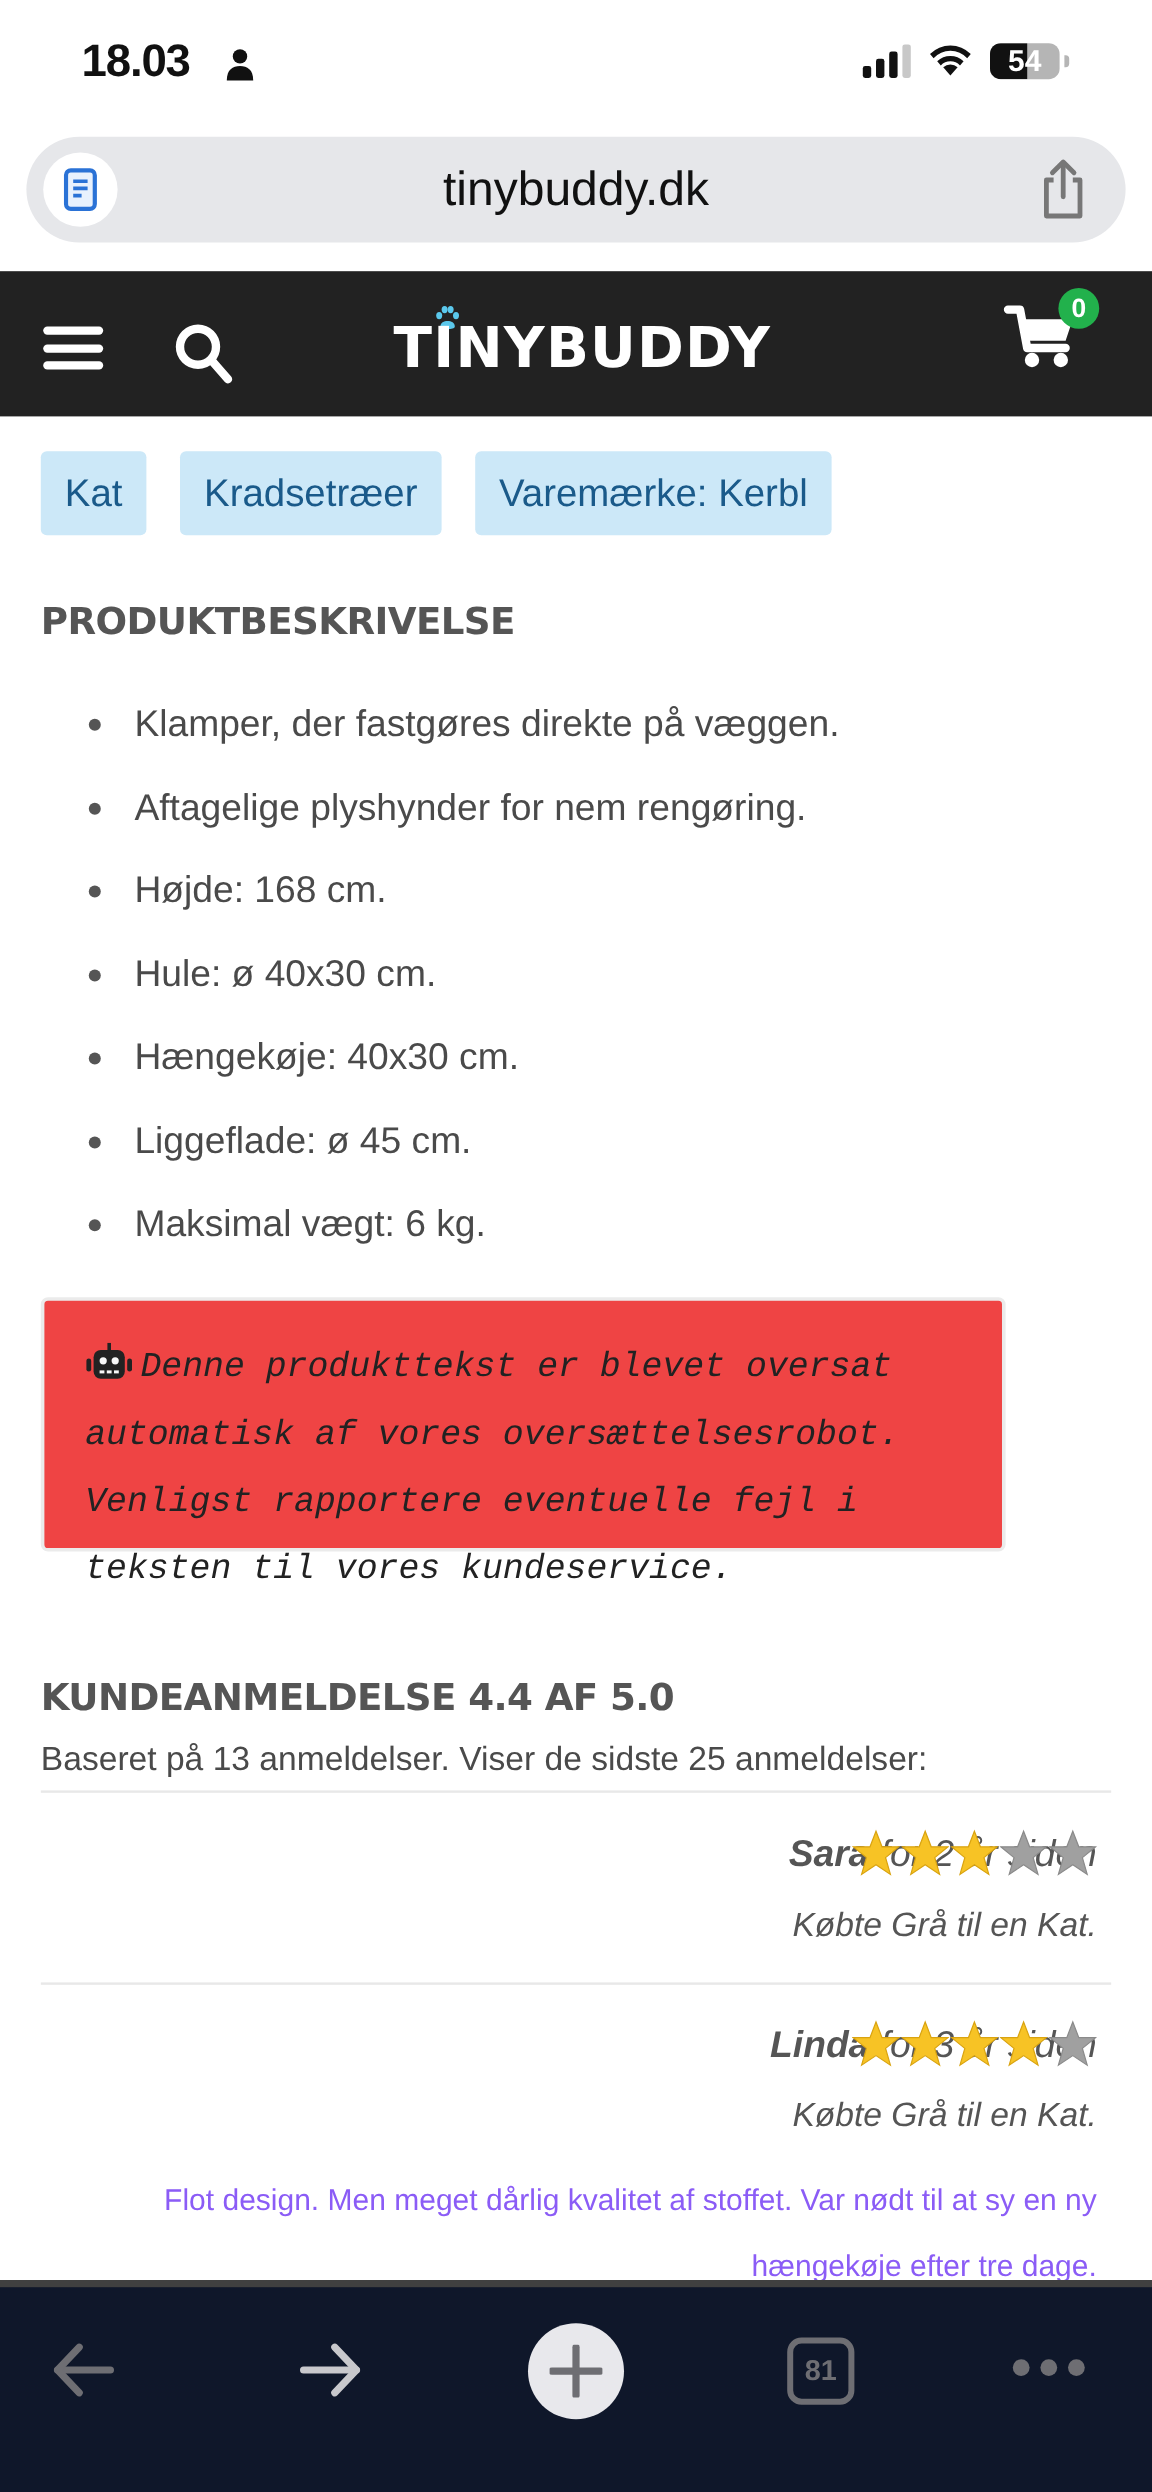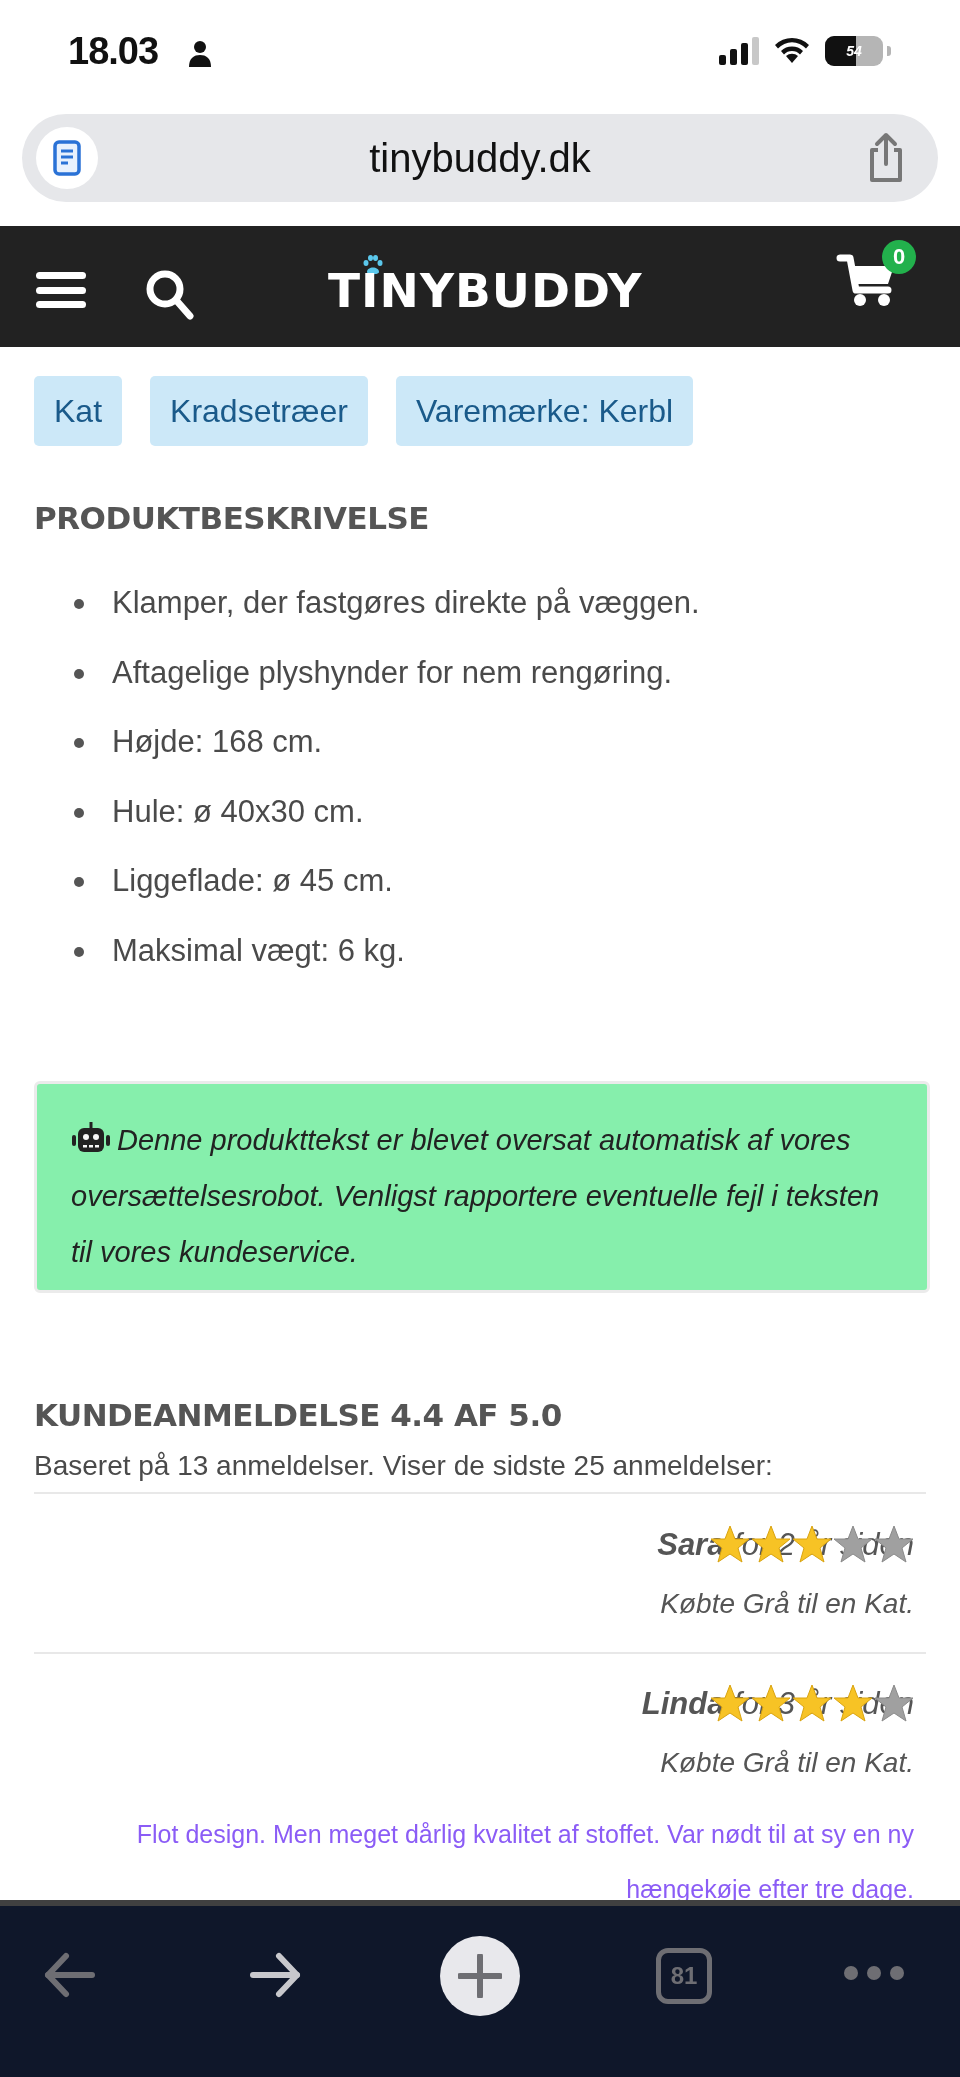--- a/index.html
+++ b/index.html
@@ -9,21 +9,21 @@
     
     .status-bar { position: absolute; top: 0; left: 0; width: 953px; height: 110px; }
     .status-time { position: absolute; left: 68px; top: 30px; font-size: 38px; font-weight: bold; color: #111; letter-spacing: -1px; }
     .status-person { position: absolute; left: 188px; top: 40px; width: 24px; height: 28px; }
     .status-right { position: absolute; right: 62px; top: 36px; display: flex; align-items: center; gap: 14px; }
     .signal { display: flex; align-items: flex-end; gap: 4px; height: 28px; }
     .signal span { width: 7px; background: #111; border-radius: 2px; }
     .signal span.dim { background: #c8c8c8; }
     .battery { position: relative; width: 58px; height: 30px; border-radius: 9px; background: #b5b5b5; overflow: hidden; display: flex; align-items: center; justify-content: center; }
     .battery .fill { position: absolute; left: 0; top: 0; bottom: 0; width: 54%; background: #111; }
-    .battery .num { position: relative; color: #fff; font-weight: bold; font-size: 14px; font-style: italic; }
+    .battery .num { position: relative; color: #fff; font-weight: bold; font-size: 25px; }
     .battery-tip { width: 4px; height: 10px; background: #b5b5b5; border-radius: 0 3px 3px 0; margin-left: -10px; }
 
     
     .url-bar { position: absolute; left: 22px; top: 114px; width: 916px; height: 88px; border-radius: 44px; background: #e6e7ea; }
     .reader-btn { position: absolute; left: 14px; top: 13px; width: 62px; height: 62px; border-radius: 50%; background: #fff; display: flex; align-items: center; justify-content: center; }
     .url-text { position: absolute; left: 0; right: 0; top: 22px; text-align: center; font-size: 40px; color: #111; }
     .share-btn { position: absolute; right: 30px; top: 18px; width: 44px; height: 52px; }
 
     
     .site-header { position: absolute; top: 226px; left: 0; width: 960px; height: 121px; background: #222222; }
@@ -42,21 +42,21 @@
 
     
     .section-title { position: absolute; left: 34px; font-family: "DejaVu Sans", sans-serif; font-weight: bold; font-size: 31px; color: #555; letter-spacing: -0.5px; }
 
     
     .desc-list { position: absolute; left: 34px; top: 568px; width: 880px; list-style: none; }
     .desc-list li { position: relative; padding-left: 78px; height: 69.5px; font-size: 31px; color: #4a4a4a; line-height: 69.5px; }
     .desc-list li::before { content: ""; position: absolute; left: 40px; top: 31px; width: 10px; height: 10px; border-radius: 50%; background: #555; }
 
     
-    .notice { position: absolute; left: 34px; top: 1081px; width: 896px; height: 212px; background: #86efac; border: 3px solid #ebebeb; border-radius: 6px; padding: 28px 34px; }
+    .notice { position: absolute; left: 34px; top: 1081px; width: 804px; height: 212px; background: #ef4444; border: 3px solid #ebebeb; border-radius: 6px; padding: 28px 34px; font-family: Liberation Mono, monospace; }
     .notice-text { font-size: 29px; font-style: italic; color: #222; line-height: 56px; }
     .robot-icon { display: inline-block; width: 40px; height: 32px; vertical-align: -4px; margin-right: 6px; }
 
     
     .review-summary { position: absolute; left: 34px; top: 1450px; font-size: 28px; color: #4a4a4a; }
     .divider { position: absolute; left: 34px; width: 892px; height: 2px; background: #e8e8e8; }
     .review { position: absolute; left: 22px; width: 892px; text-align: right; }
     .review-head { position: relative; height: 50px; }
     .reviewer { font-size: 31px; font-style: italic; color: #555; line-height: 50px; }
     .reviewer b { font-weight: bold; }
@@ -157,20 +157,21 @@
   <a class="tag">Kradsetræer</a>
   <a class="tag">Varemærke: Kerbl</a>
 </div>
 
 <h2 class="section-title" style="top:500px;">PRODUKTBESKRIVELSE</h2>
 <ul class="desc-list">
   <li>Klamper, der fastgøres direkte på væggen.</li>
   <li>Aftagelige plyshynder for nem rengøring.</li>
   <li>Højde: 168 cm.</li>
   <li>Hule: ø 40x30 cm.</li>
+  <li>Hængekøje: 40x30 cm.</li>
   <li>Liggeflade: ø 45 cm.</li>
   <li>Maksimal vægt: 6 kg.</li>
 </ul>
 
 <div class="notice">
   <p class="notice-text">
     <svg class="robot-icon" viewBox="0 0 40 32">
       <line x1="20" y1="0" x2="20" y2="6" stroke="#222" stroke-width="3"></line>
       <rect x="7" y="6" width="26" height="24" rx="6" fill="#222"></rect>
       <rect x="1" y="13" width="4" height="11" rx="2" fill="#222"></rect>

